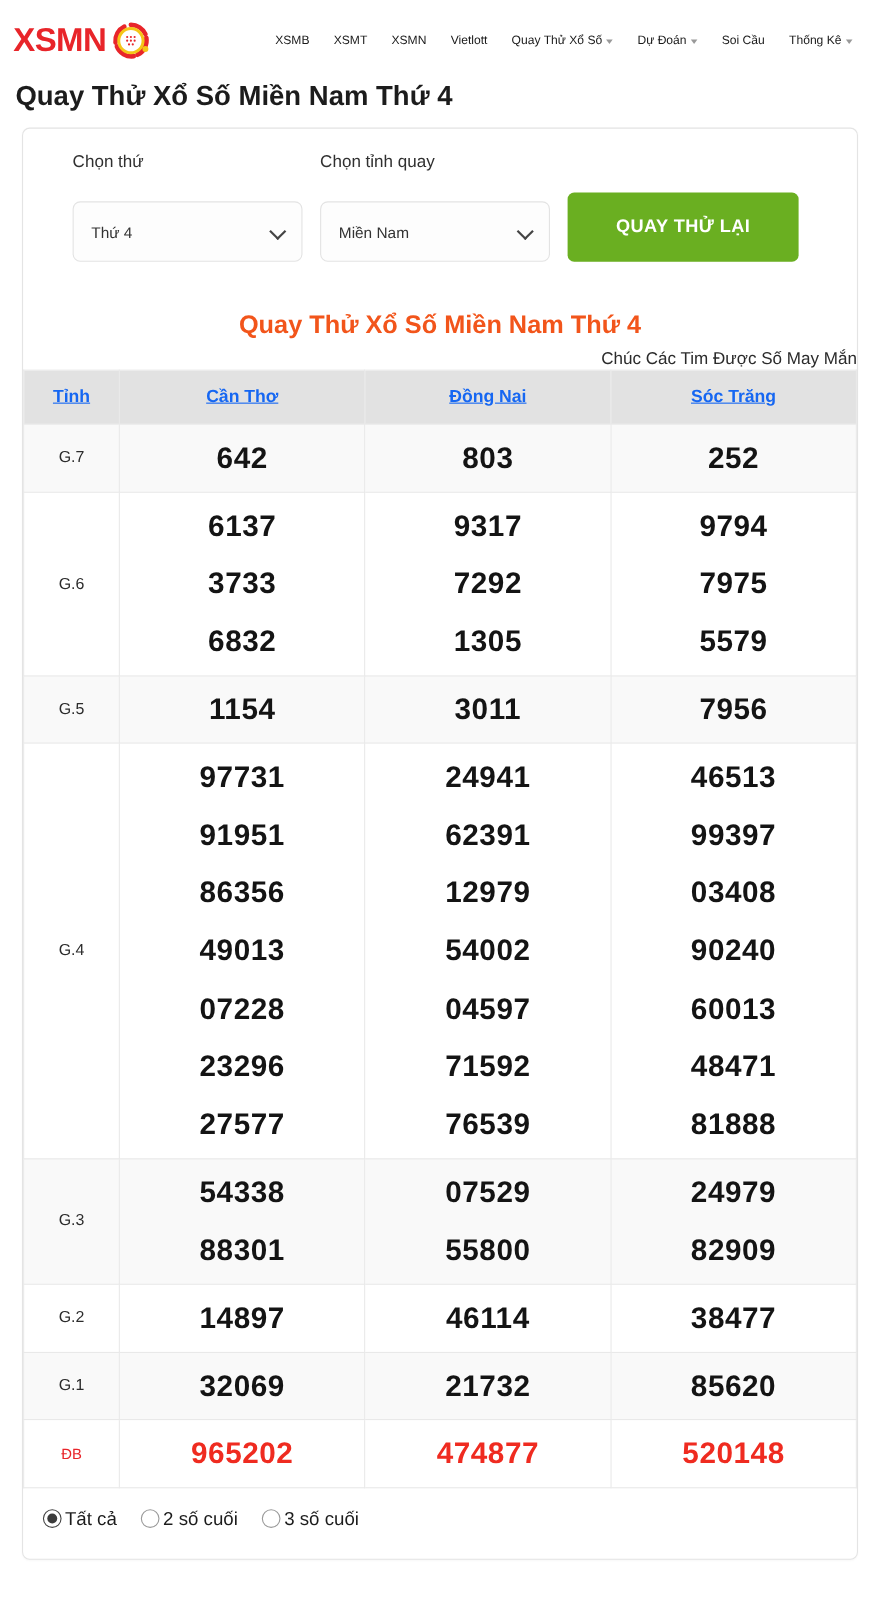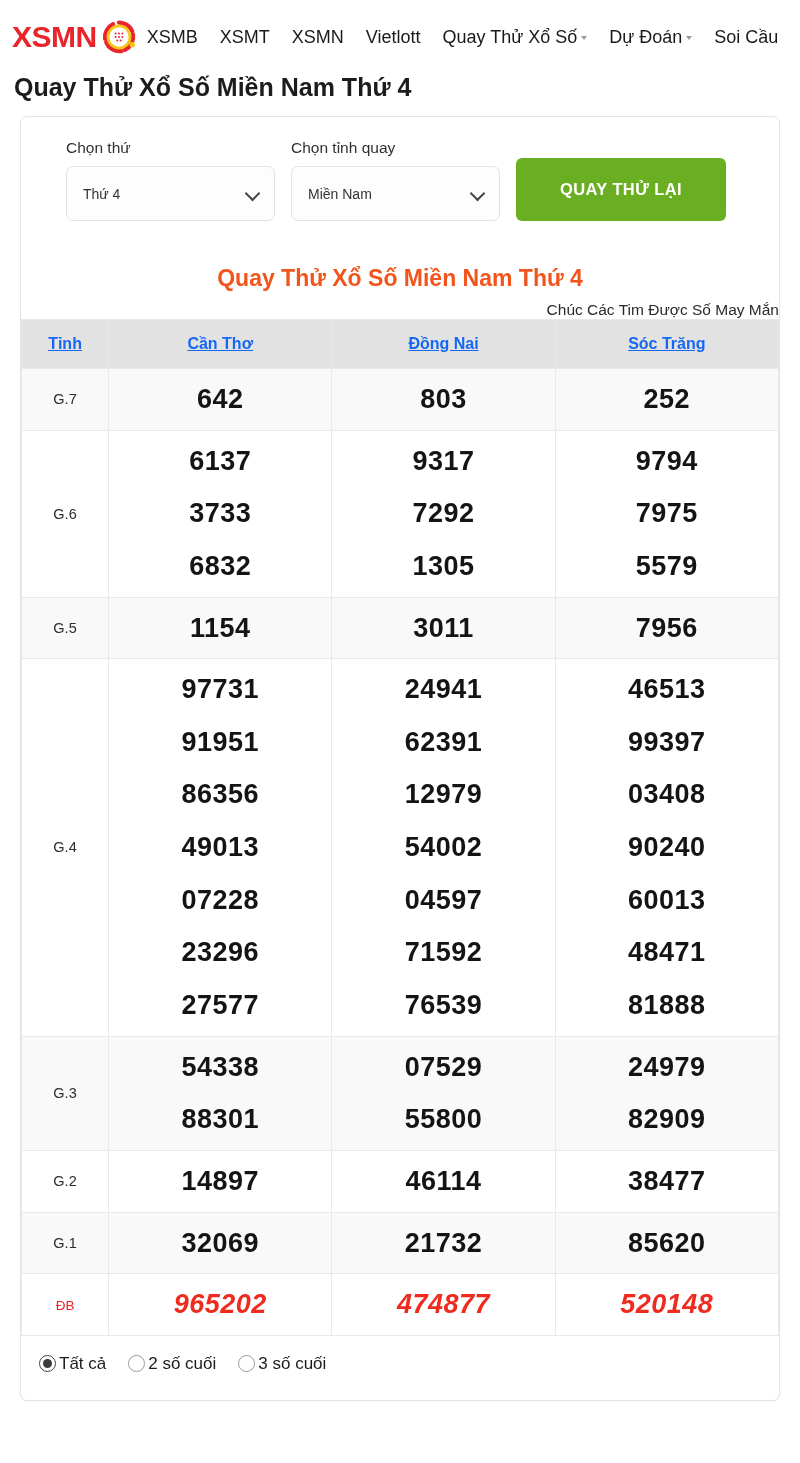--- a/index.html
+++ b/index.html
@@ -34,21 +34,21 @@
   .main-nav {
     margin-left: auto;
     display: flex;
     align-items: center;
     gap: 0;
   }
   .nav-item {
     display: flex;
     align-items: center;
     gap: 4px;
-    font-size: 18px;
+    font-size: 11px;
     color: #1a1a1a;
     padding: 4px 11px;
     cursor: pointer;
     white-space: nowrap;
   }
   .caret {
     width: 0; height: 0;
     border-left: 3.5px solid transparent;
     border-right: 3.5px solid transparent;
     border-top: 4px solid #999;
@@ -78,21 +78,21 @@
   .form-row {
     display: flex;
     align-items: flex-end;
     gap: 16px;
     padding: 0 45px 0 45px;
   }
   .field { display: flex; flex-direction: column; }
   .field-label {
     font-size: 15.5px;
     color: #303030;
-    margin-bottom: 9px;
+    margin-bottom: 26px;
   }
   .select-box {
     position: relative;
     width: 209px;
     height: 55px;
     border: 1px solid #e3e3e3;
     border-radius: 7px;
     background: #fdfdfd;
     display: flex;
     align-items: center;
@@ -171,21 +171,21 @@
   .num-cell { padding: 4px 2px; }
   .num {
     font-size: 27px;
     font-weight: bold;
     color: #141414;
     line-height: 1.95;
     letter-spacing: 0.5px;
   }
   tr.stripe td { background: #f9f9f9; }
   .db-label { color: #e8252a; font-size: 13.5px; }
-  .db-num { color: #ef2b20; font-style: italic; }
+  .db-num { color: #ef2b20; }
 
   
   .filter-row {
     display: flex;
     align-items: center;
     gap: 8px;
     padding: 18px 18px 16px 18px;
     position: relative;
   }
   .radio-opt {

